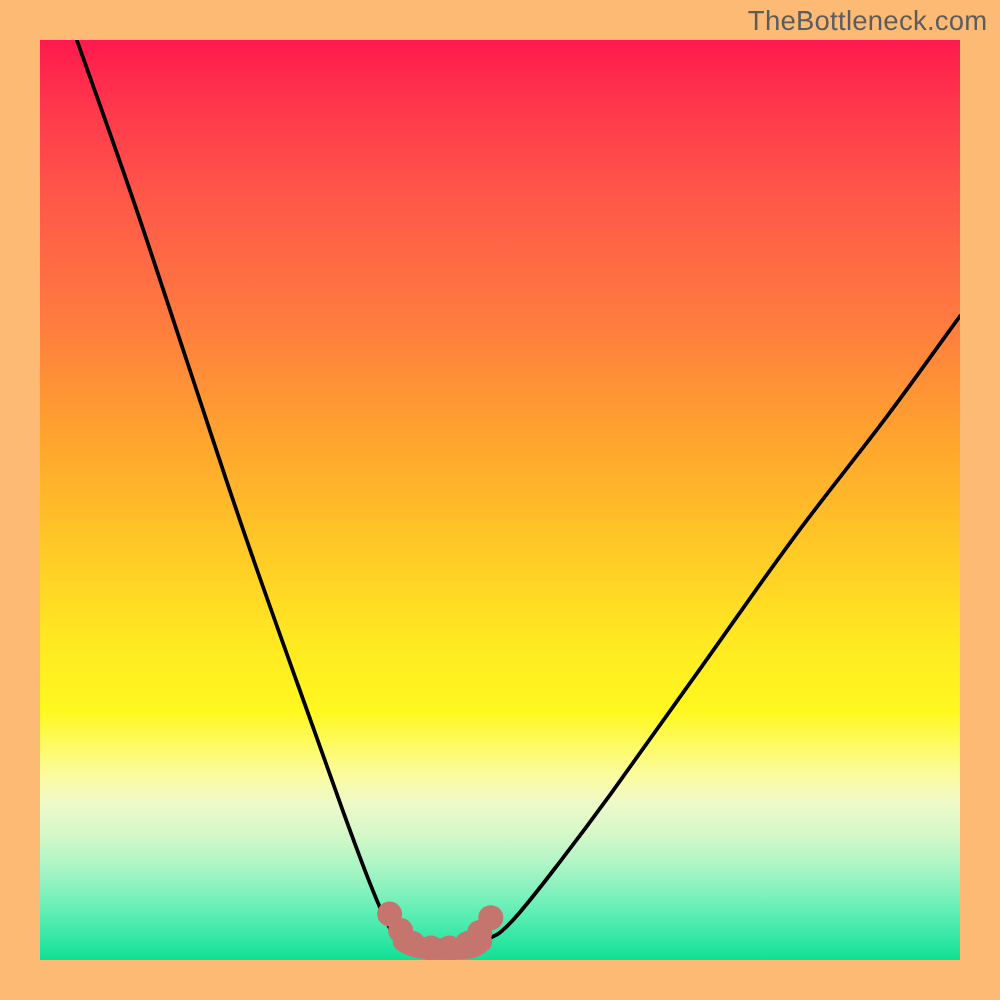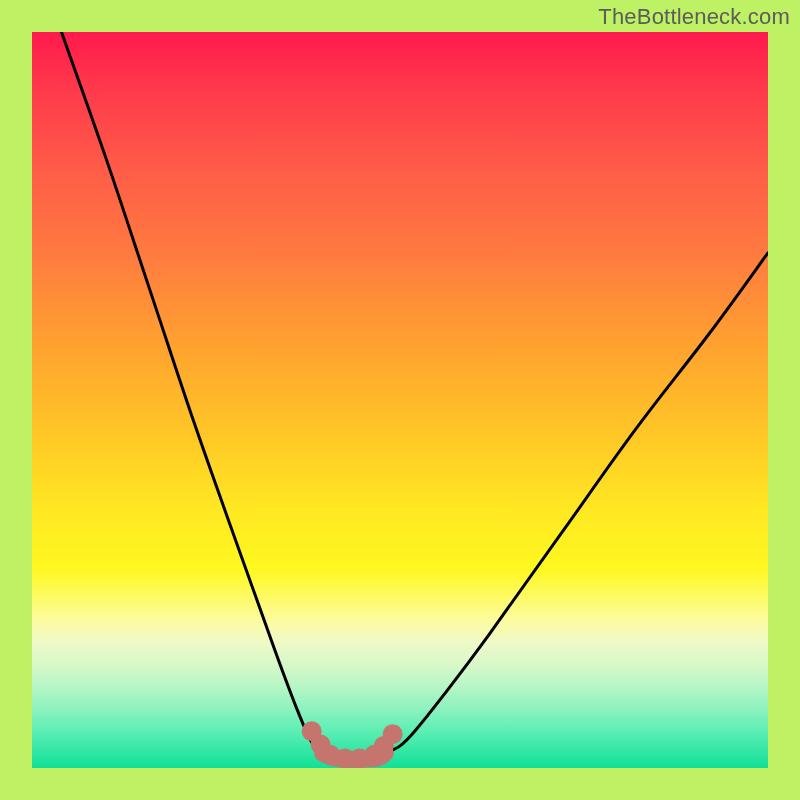--- a/index.html
+++ b/index.html
@@ -10,21 +10,21 @@
     overflow: hidden;
     background: #000;
     font-family: Arial, Helvetica, sans-serif;
   }
   .frame {
     position: absolute;
     top: 0;
     left: 0;
     width: 800px;
     height: 800px;
-    background: #bef264;
+    background: #fdba74;
   }
   .plot {
     position: absolute;
     top: 32px;
     left: 32px;
     width: 736px;
     height: 736px;
     background: linear-gradient(to bottom,
       #ff1a4c 0%,
       #ff3a4c 8%,

